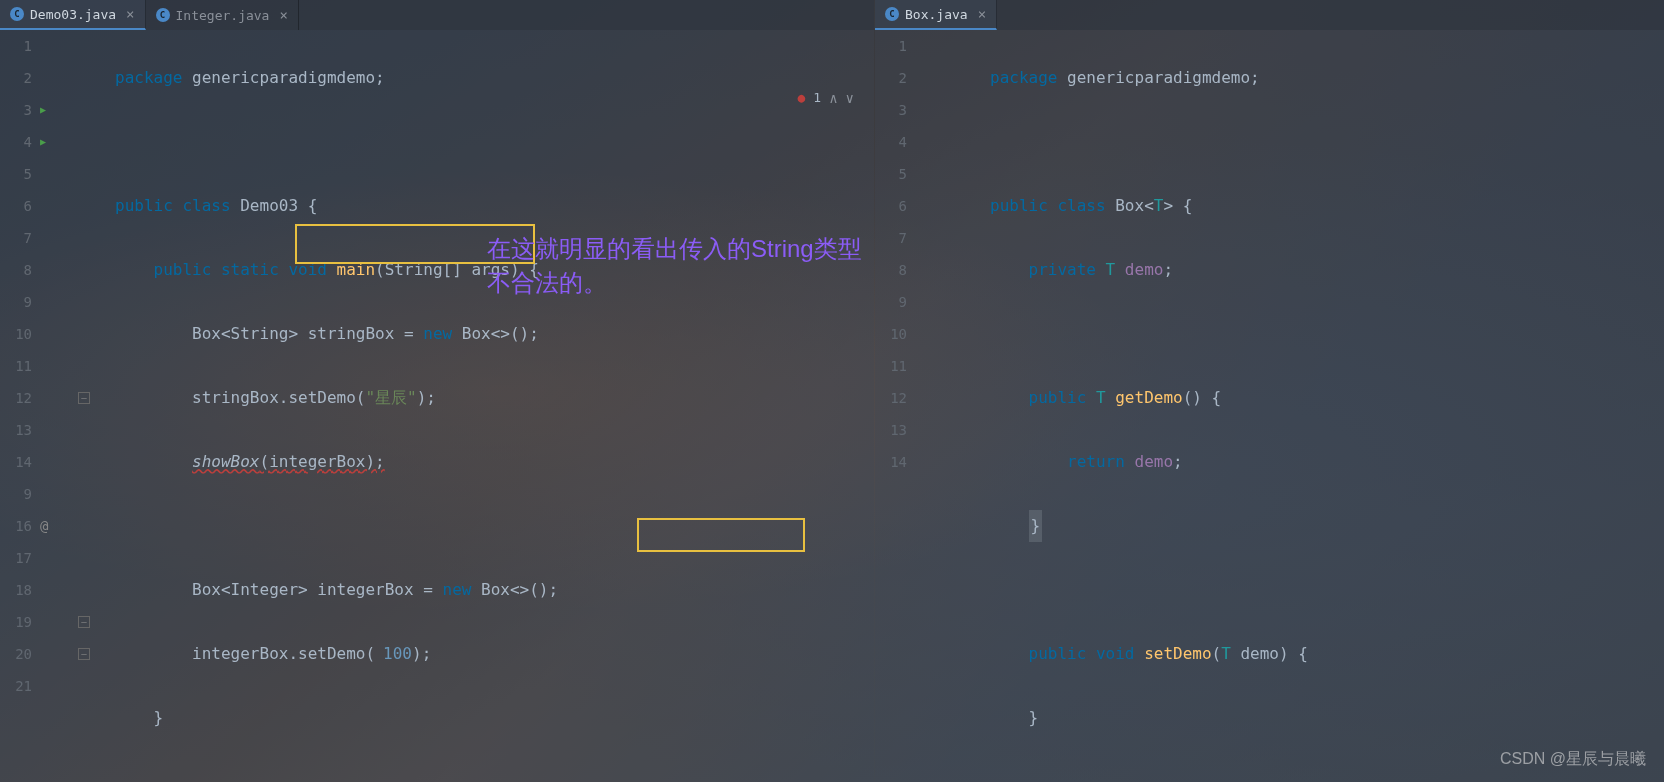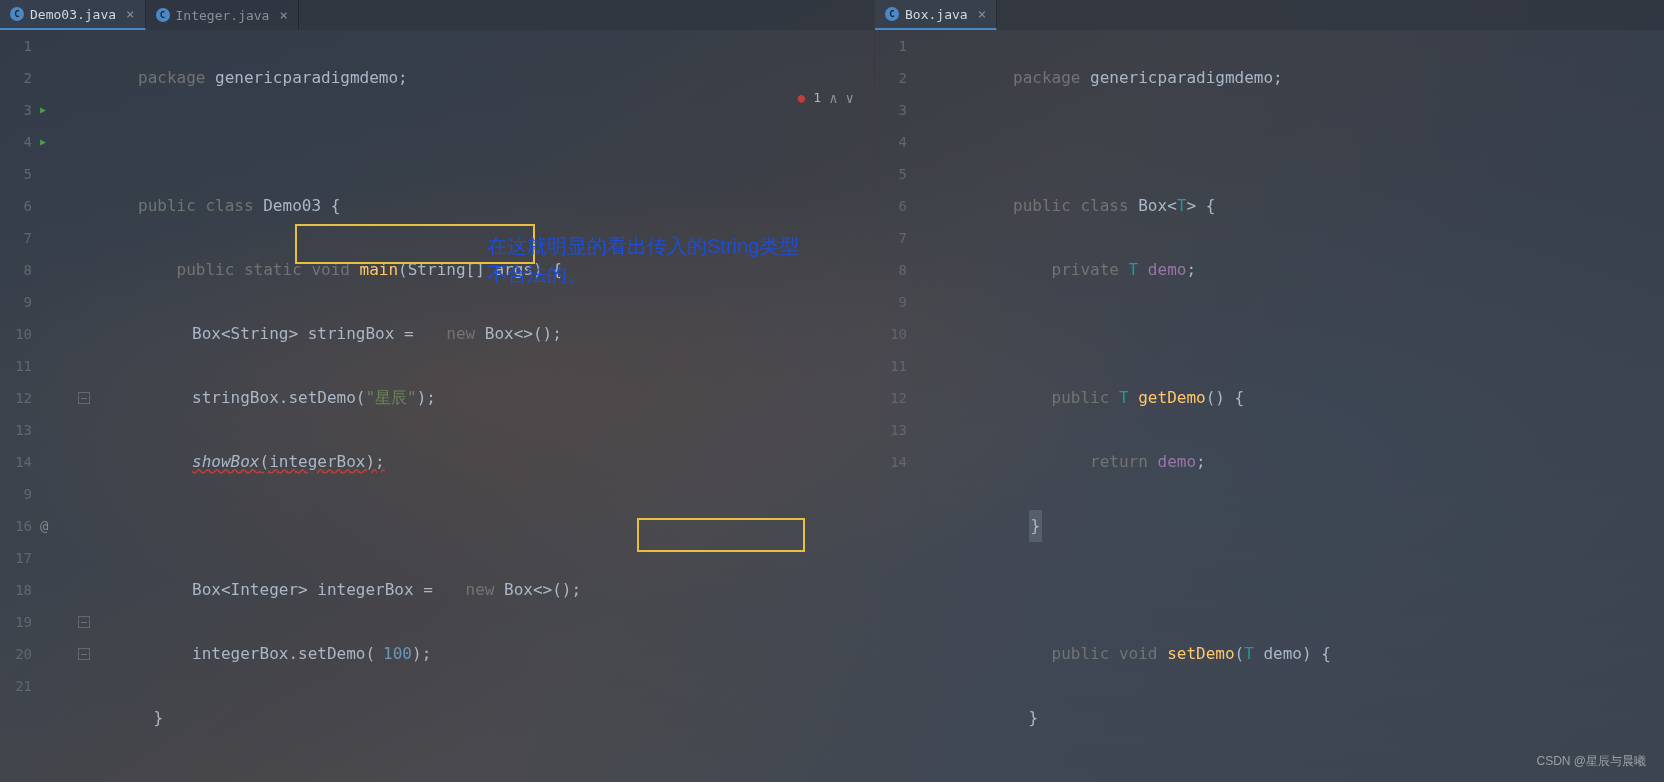--- a/index.html
+++ b/index.html
@@ -102,41 +102,41 @@
     
     .code {
       position: absolute;
       left: 115px;
       top: 0;
       right: 10px;
       white-space: pre;
     }
     .code-line { height: 32px; }
     
-    .kw { color: #737373; margin-left: 23px; }
+    .kw { color: #0369a1; }
     .str { color: #6a8759; }
     .num { color: #6897bb; margin-left: 8px; }
     .method { color: #ffc66d; }
     .static-field { color: #9876aa; }
     .type-param { color: #20999d; }
     .error-underline { text-decoration: underline wavy #bc3f3c; }
     .italic-call { font-style: italic; }
     
     .highlight-box {
       position: absolute;
       border: 2px solid #e8c040;
       pointer-events: none;
     }
     .hb1 { left: 295px; top: 224px; width: 240px; height: 40px; }
     .hb2 { left: 637px; top: 518px; width: 168px; height: 34px; }
     
     .annotation {
       position: absolute;
-      color: #1d4ed8;
-      font-size: 20px;
+      color: #8b5cf6;
+      font-size: 24px;
       font-family: sans-serif;
       line-height: 1.4;
     }
     .ann1 { left: 487px; top: 232px; width: 390px; }
     
     .error-indicator {
       position: absolute;
       top: 52px;
       right: 20px;
       display: flex;
@@ -146,21 +146,21 @@
       color: #a9b7c6;
     }
     .err-badge { color: #bc3f3c; font-weight: bold; }
     .nav-arrow { color: #8a9099; cursor: pointer; font-size: 14px; }
     
     .watermark {
       position: absolute;
       bottom: 12px;
       right: 18px;
       color: rgba(220,220,220,0.6);
-      font-size: 12px;
+      font-size: 16px;
       font-family: sans-serif;
     }
     .closing-brace-hint {
       display: inline-block;
       background: rgba(120,130,140,0.4);
       padding: 0 2px;
     }
   </style>
 </head>
 <body>

